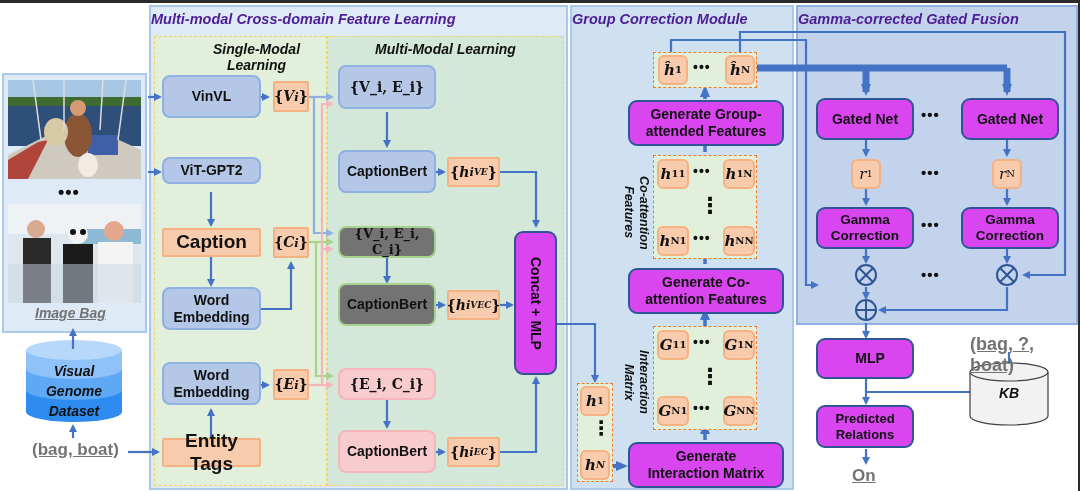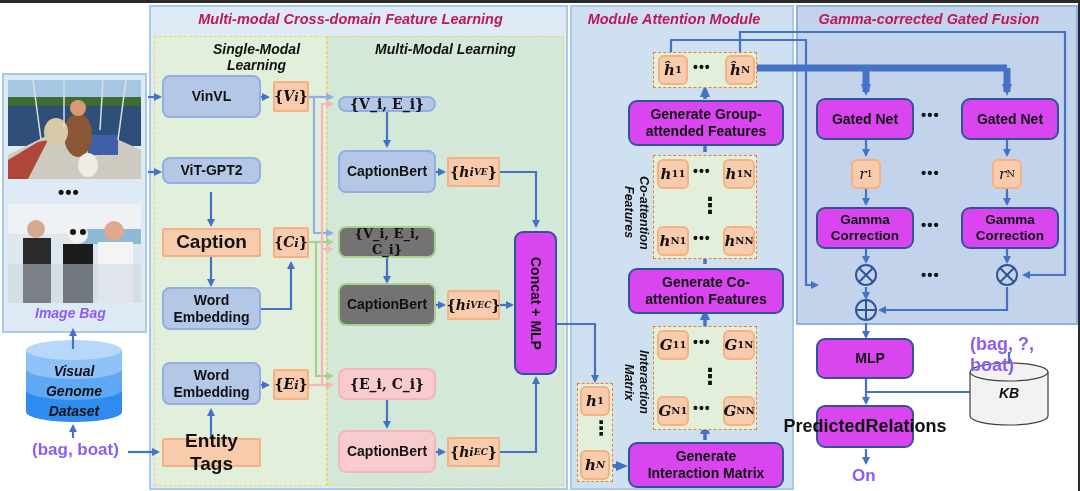--- a/index.html
+++ b/index.html
@@ -3,38 +3,38 @@
 <meta charset="utf-8">
 <style>
   * { box-sizing: border-box; margin: 0; padding: 0; }
   html, body { width: 1080px; height: 491px; background: #ffffff; overflow: hidden; }
   body { position: relative; font-family: "Liberation Sans", "DejaVu Sans", sans-serif; }
   .abs { position: absolute; }
   .topbar { left: 0; top: 0; width: 1080px; height: 3px; background: #2a2a2a; }
   .rightbar { right: 0; top: 0; width: 2px; height: 491px; background: #2a2a2a; }
 
   .panel { position: absolute; border: 2px solid #a9c8ea; }
-  .panel-title { position: absolute; left: 0; right: 16px; text-align: center; font-weight: bold; font-style: italic; font-size: 14.5px; color: #be185d; }
+  .panel-title { position: absolute; left: 0; right: 16px; font-weight: bold; font-style: italic; font-size: 14.5px; color: #4c1d95; }
 
   .sub { position: absolute; border: 1.5px dashed #f2d46a; }
   .sub-title { position: absolute; left: 0; right: 0; text-align: center; font-weight: bold; font-style: italic; font-size: 14px; color: #111; }
 
   .box { position: absolute; display: flex; align-items: center; justify-content: center; text-align: center; font-weight: bold; color: #111; line-height: 1.2; }
   .blue { background: #b4c7e7; border: 2.5px solid #8fb0e0; border-radius: 8px; font-size: 14px; }
   .dblue { background: #d946ef; border: 2.5px solid #2f5597; border-radius: 9px; font-size: 14px; }
   .green { background: #737373; border: 2.5px solid #a9d18e; border-radius: 8px; font-size: 14px; }
   .pink { background: #f8cbcf; border: 2.5px solid #f4b6bb; border-radius: 8px; font-size: 14px; }
   .orange { background: #f8cbad; border: 2px solid #f4b183; border-radius: 2px; font-size: 19px; }
   .tok { background: #f8cbad; border: 2px solid #f4b183; border-radius: 6px; font-family: "DejaVu Serif", serif; font-style: italic; font-weight: bold; font-size: 15px; }
   .math { font-family: "DejaVu Serif", serif; font-style: normal; font-weight: bold; font-size: 14px; }
   .math i { font-style: italic; }
   .grp { position: absolute; background: #e2efda; border: 1.5px dashed #ed7d31; }
   .dots { position: absolute; font-size: 18px; font-weight: bold; color: #111; letter-spacing: 1px; }
   .vtext { position: absolute; writing-mode: vertical-rl; font-weight: bold; font-style: italic; font-size: 12.5px; color: #111; text-align: center; line-height: 1.15; }
-  .plain { position: absolute; font-weight: bold; color: #8b5cf6; font-size: 17px; }
+  .plain { position: absolute; font-weight: bold; color: #737373; font-size: 17px; text-decoration: underline; }
 
   svg.wires { position: absolute; left: 0; top: 0; width: 1080px; height: 491px; pointer-events: none; }
   .photo { position: absolute; overflow: hidden; }
 </style>
 </head>
 <body>
 
 <div class="abs topbar"></div>
 <div class="abs rightbar"></div>
 
@@ -93,21 +93,21 @@
   <div class="panel-title" style="top:4px;">Multi-modal Cross-domain Feature Learning</div>
 </div>
 <div class="sub" style="left:154px;top:36px;width:173px;height:450px;background:#e2efda;">
   <div class="sub-title" style="top:4px;padding-left:32px;">Single-Modal Learning</div>
 </div>
 <div class="sub" style="left:327px;top:36px;width:237px;height:450px;background:#d4e8d9;">
   <div class="sub-title" style="top:4px;">Multi-Modal Learning</div>
 </div>
 
 <div class="panel" style="left:570px;top:5px;width:224px;height:485px;background:#cfe0f1;">
-  <div class="panel-title" style="top:4px;">Module Attention Module</div>
+  <div class="panel-title" style="top:4px;">Group Correction Module</div>
 </div>
 
 <div class="panel" style="left:796px;top:5px;width:282px;height:320px;background:#c3d3ec;border-color:#8fb0e0;">
   <div class="panel-title" style="top:4px;">Gamma-corrected Gated Fusion</div>
 </div>
 
 <svg class="wires" viewBox="0 0 1080 491">
   <defs>
     <marker id="ab" markerWidth="8" markerHeight="8" refX="6" refY="4" orient="auto" markerUnits="userSpaceOnUse">
         <path d="M0,0 L8,4 L0,8 Z" fill="#4472c4"></path>
@@ -222,21 +222,21 @@
 <div class="box blue" style="left:162px;top:362px;width:99px;height:43px;flex-direction:column;">
   <span>Word</span>
   <span>Embedding</span>
 </div>
 <div class="box orange" style="left:162px;top:438px;width:99px;height:29px;">Entity Tags</div>
 
 <div class="box orange math" style="left:273px;top:81px;width:36px;height:31px;">{<i>V</i><sub><i>i</i></sub>}</div>
 <div class="box orange math" style="left:273px;top:227px;width:36px;height:31px;">{<i>C</i><sub><i>i</i></sub>}</div>
 <div class="box orange math" style="left:273px;top:369px;width:36px;height:31px;">{<i>E</i><sub><i>i</i></sub>}</div>
 
-<div class="box blue math" style="left:338px;top:96px;width:98px;height:16px;">{V_i, E_i}</div>
+<div class="box blue math" style="left:338px;top:65px;width:98px;height:44px;">{V_i, E_i}</div>
 <div class="box blue" style="left:338px;top:150px;width:98px;height:43px;">CaptionBert</div>
 <div class="box orange math" style="left:447px;top:157px;width:53px;height:30px;">{<i>h</i><sub><i>i</i></sub><sup style="font-size:9px;"><i>VE</i></sup>}</div>
 
 <div class="box green math" style="left:338px;top:226px;width:98px;height:32px;font-size:13px;">{V_i, E_i, C_i}</div>
 <div class="box green" style="left:338px;top:283px;width:98px;height:43px;">CaptionBert</div>
 <div class="box orange math" style="left:447px;top:290px;width:53px;height:30px;">{<i>h</i><sub><i>i</i></sub><sup style="font-size:9px;"><i>VEC</i></sup>}</div>
 
 <div class="box pink math" style="left:338px;top:368px;width:98px;height:32px;">{E_i, C_i}</div>
 <div class="box pink" style="left:338px;top:430px;width:98px;height:43px;">CaptionBert</div>
 <div class="box orange math" style="left:447px;top:437px;width:53px;height:30px;">{<i>h</i><sub><i>i</i></sub><sup style="font-size:9px;text-align:center;"><i>EC</i></sup>}</div>
@@ -351,19 +351,19 @@
   <span>Correction</span>
 </div>
 <div class="dots" style="left:921px;top:216px;font-size:15px;">•••</div>
 <div class="box dblue" style="left:961px;top:207px;width:98px;height:42px;flex-direction:column;font-size:13.5px;">
   <span>Gamma</span>
   <span>Correction</span>
 </div>
 <div class="dots" style="left:921px;top:266px;font-size:15px;">•••</div>
 
 <div class="box dblue" style="left:816px;top:338px;width:98px;height:41px;padding-left:10px;">MLP</div>
-<div class="box dblue" style="left:816px;top:405px;width:98px;height:43px;flex-direction:row;font-size:18px;">
+<div class="box dblue" style="left:816px;top:405px;width:98px;height:43px;flex-direction:column;font-size:13px;">
   <span>Predicted</span>
   <span>Relations</span>
 </div>
 <div class="plain" style="left:958px;top:334px;font-size:18px;margin-left:12px;">(bag, ?, boat)</div>
 <div class="abs" style="left:970px;top:385px;width:78px;text-align:center;font-weight:bold;font-style:italic;font-size:14px;color:#111;">KB</div>
 <div class="plain" style="left:852px;top:466px;">On</div>
 
 </body></html>

